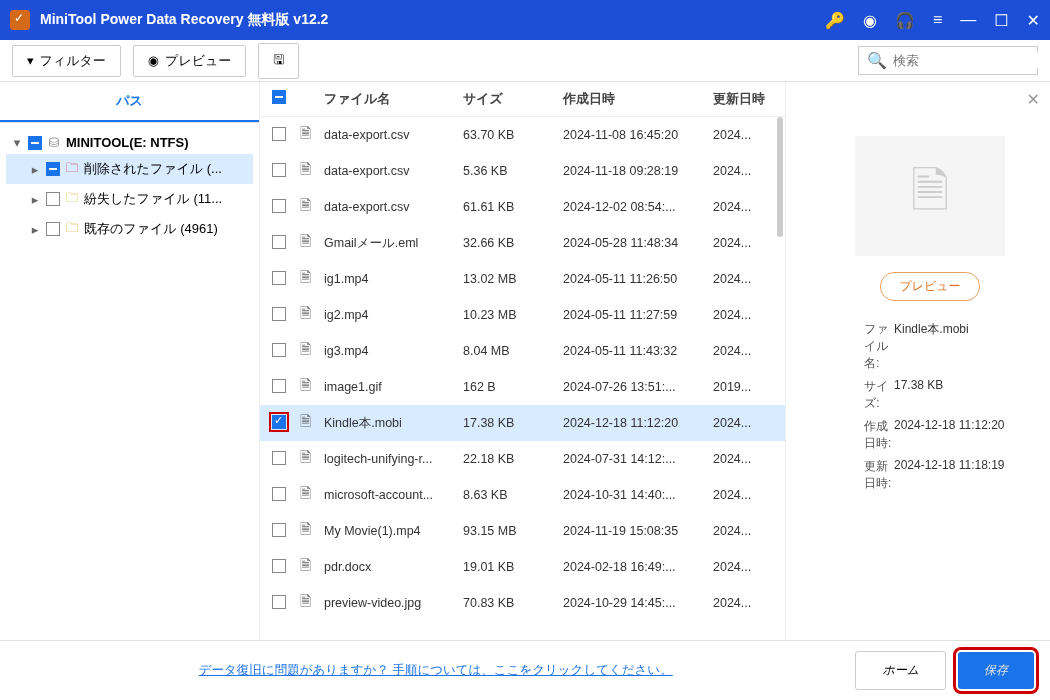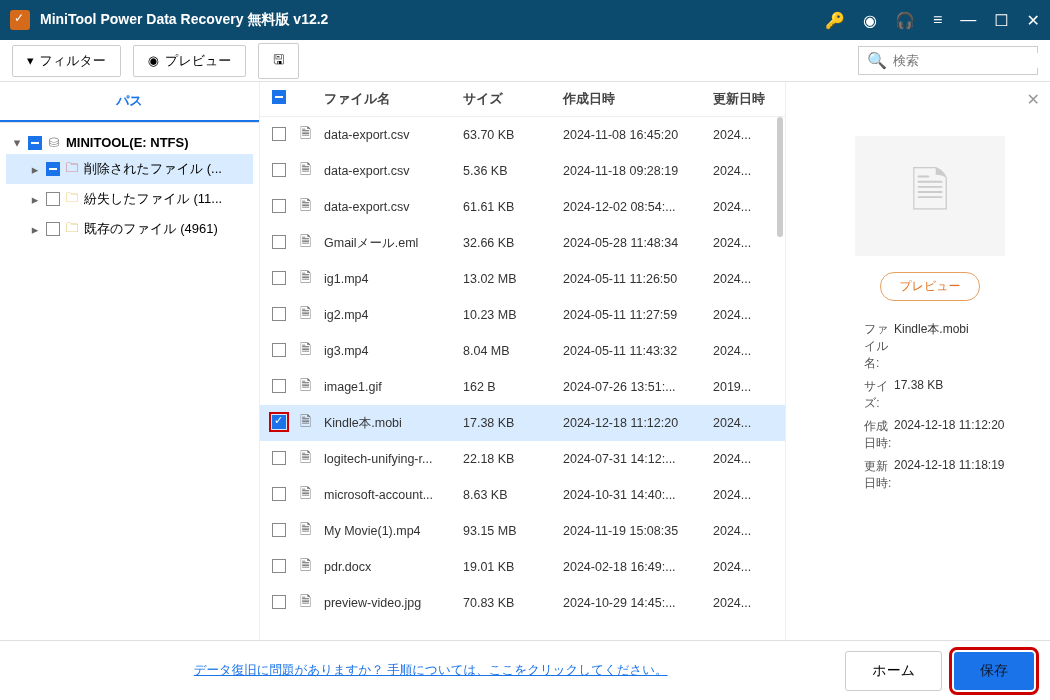--- a/index.html
+++ b/index.html
@@ -1,17 +1,17 @@
 <!DOCTYPE html>
 <html><head>
 <meta charset="utf-8">
 <style>
 * { box-sizing: border-box; margin: 0; padding: 0; font-family: "Segoe UI", "Meiryo", sans-serif; }
 body { width: 1050px; height: 700px; background: #fff; overflow: hidden; }
-.titlebar { height: 40px; background: #0c4a6e; color: #fff; display: flex; align-items: center; padding: 0 10px; }
+.titlebar { height: 40px; background: #1d4ed8; color: #fff; display: flex; align-items: center; padding: 0 10px; }
 .titlebar .logo { width: 20px; height: 20px; background: #d46a1a; border-radius: 3px; margin-right: 10px; position: relative; }
 .titlebar .logo::after { content:"✓"; color:#fff; font-size:12px; position:absolute; top:1px; left:4px; }
 .titlebar .title { font-size: 14px; font-weight: 600; flex: 1; }
 .titlebar .icons { display: flex; gap: 18px; align-items: center; }
 .titlebar .icons span { cursor: pointer; font-size: 16px; }
 .key-icon{color:#e0b030;}
 .toolbar { height: 42px; display: flex; align-items: center; padding: 0 12px; gap: 12px; border-bottom: 1px solid #e0e0e0; }
 .tbtn { border: 1px solid #ccc; background: #fff; padding: 6px 14px; font-size: 13px; display: flex; align-items: center; gap: 6px; cursor: pointer; border-radius:2px; }
 .search-box { margin-left: auto; border: 1px solid #ccc; padding: 4px 8px; display: flex; align-items: center; gap: 6px; width: 180px; }
 .search-box input { border: none; outline: none; font-size: 13px; flex:1; }
@@ -47,23 +47,23 @@
 .detail { width: 240px; padding: 14px; font-size: 12.5px; position:relative; }
 .detail .close{position:absolute;top:8px;right:10px;color:#999;cursor:pointer;font-size:16px;}
 .thumb{width:150px;height:120px;background:#f5f5f5;margin:40px auto 16px;display:flex;align-items:center;justify-content:center;font-size:48px;color:#ccc;}
 .prevbtn{display:block;margin:0 auto 20px;border:1px solid #e8a060;color:#e07020;background:#fff;padding:5px 18px;border-radius:14px;cursor:pointer;font-size:12px;}
 .meta{display:grid;grid-template-columns:70px 1fr;row-gap:6px;font-size:12px;color:#333;}
 .meta .k{color:#555;margin-left:40px;}
 .footer{height:60px;border-top:1px solid #e0e0e0;display:flex;align-items:center;padding:0 16px;font-size:12.5px;}
 .footer .left{flex:1;}
 .footer .left .line1 b{font-weight:700;}
 .footer .left .link{color:#1a73e8;text-decoration:underline;cursor:pointer;text-align:center;}
-.footer .btn{padding:10px 26px;font-size:14px;cursor:pointer;border-radius:3px;}
+.footer .btn{padding:10px 26px;font-size:12px;cursor:pointer;border-radius:3px;font-style:italic;}
 .footer .home{border:1px solid #ccc;background:#fff;margin-right:12px;}
-.footer .save{background:#1a73e8;color:#0f172a;border:none;outline:3px solid #c00;outline-offset:2px;}
+.footer .save{background:#1a73e8;color:#e5e5e5;border:none;outline:3px solid #c00;outline-offset:2px;}
 .scrollbar-ind{position:absolute;right:2px;top:0;width:6px;height:120px;background:#ccc;border-radius:3px;}
 .hcb .hcbbox{width:14px;height:14px;border:1px solid #888;display:inline-block;background:#1a73e8;position:relative;border-color:#1a73e8;}
 .hcb .hcbbox::after{content:"";position:absolute;top:5px;left:2px;width:8px;height:2px;background:#fff;}
 .folder-red{color:#c33;} .folder-yellow{color:#e0b030;} .folder-plain{color:#d4a020;}
 .drive-icon{color:#888;}
 </style>
 </head>
 <body>
 
 <div class="titlebar">

